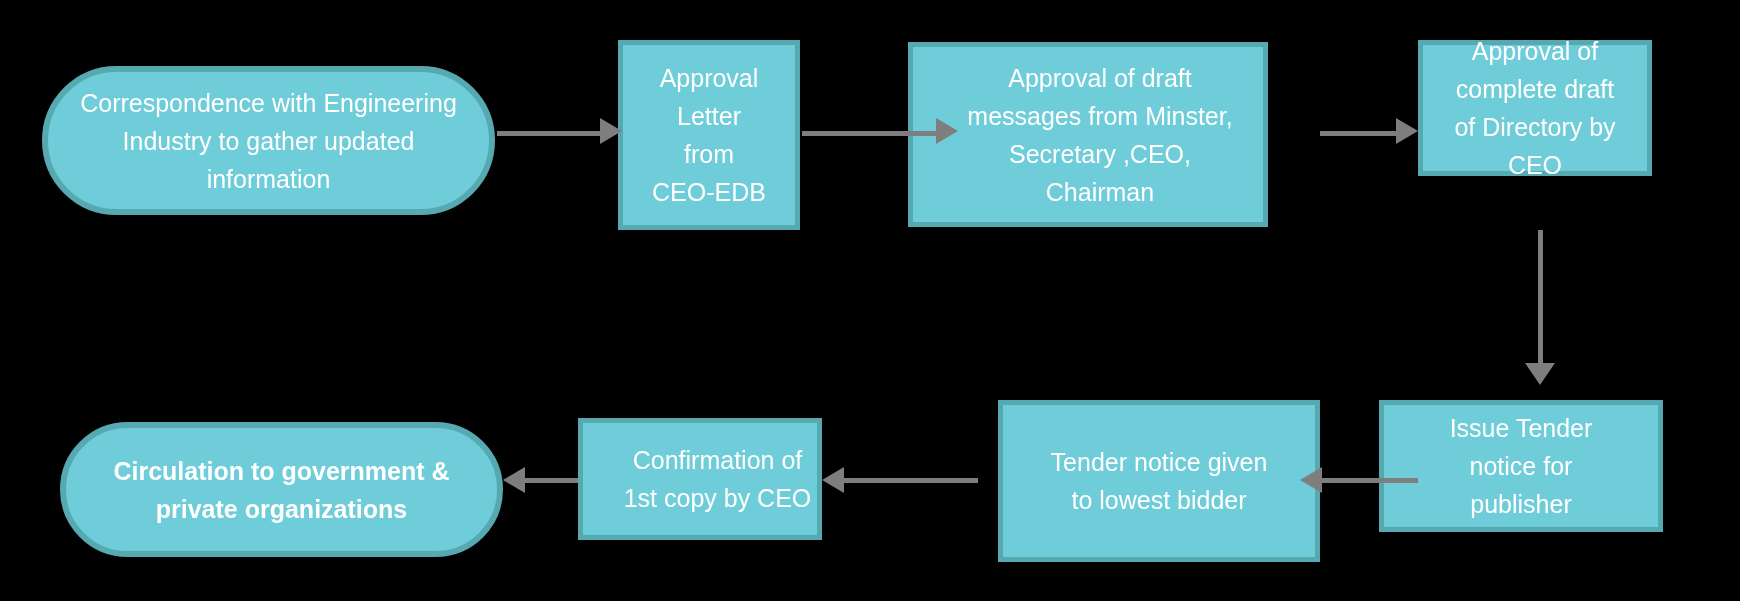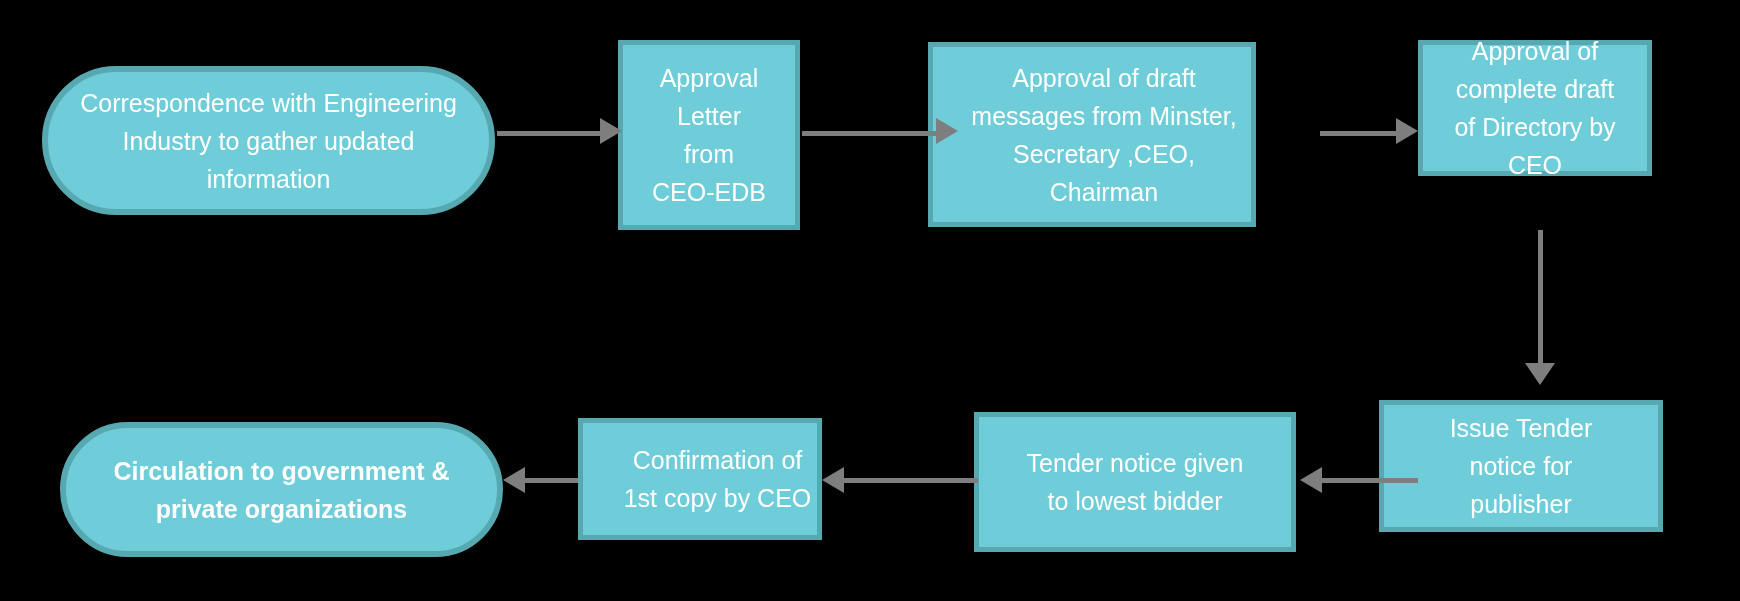--- a/index.html
+++ b/index.html
@@ -28,24 +28,24 @@
     align-items: center;
     justify-content: center;
     text-align: center;
     font-size: 25px;
     line-height: 38px;
   }
   .node .label { white-space: pre-line; }
   .node.rounded { border-width: 6px; }
   .n1 { left: 42px;   top: 58px;  width: 453px; height: 149px; border-radius: 76px; margin-top: 8px; }
   .n2 { left: 618px;  top: 40px;  width: 182px; height: 190px; }
-  .n3 { left: 928px;  top: 42px;  width: 328px; height: 185px; padding-left: 24px; }
+  .n3 { left: 908px;  top: 42px;  width: 360px; height: 185px; padding-left: 24px; }
   .n4 { left: 1418px; top: 40px;  width: 234px; height: 136px; }
   .n5 { left: 1379px; top: 400px; width: 284px; height: 132px; }
-  .n6 { left: 974px;  top: 400px; width: 322px; height: 140px; margin-top: 12px; }
+  .n6 { left: 998px;  top: 400px; width: 322px; height: 162px; }
   .n7 { left: 578px;  top: 418px; width: 244px; height: 122px; padding-left: 35px; }
   .n8 { left: 60px;   top: 422px; width: 443px; height: 135px; border-radius: 68px; font-weight: bold; }
 
   .line { position: absolute; background: var(--arrow); }
   .line.h { height: 5px; }
   .line.v { width: 5px; }
   .head { position: absolute; width: 0; height: 0; }
   .head.right {
     border-top: 13px solid transparent;
     border-bottom: 13px solid transparent;

